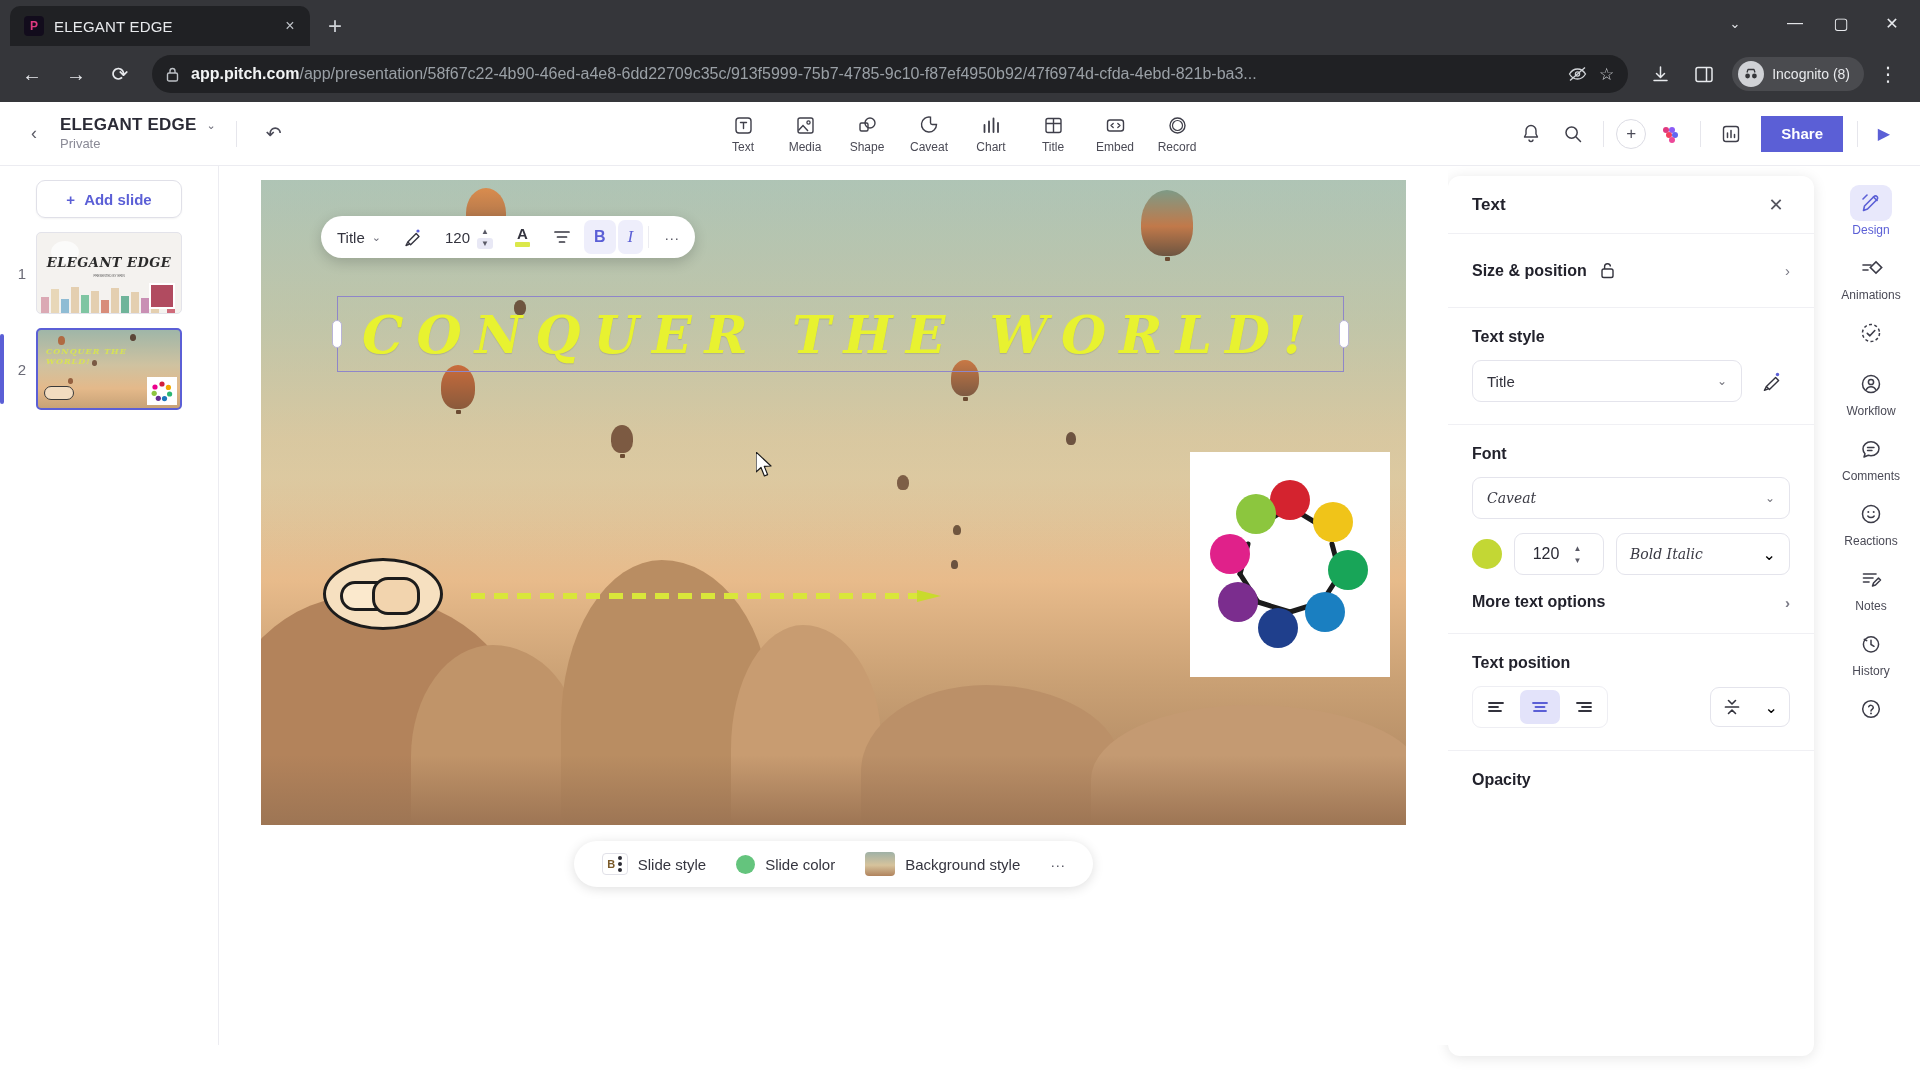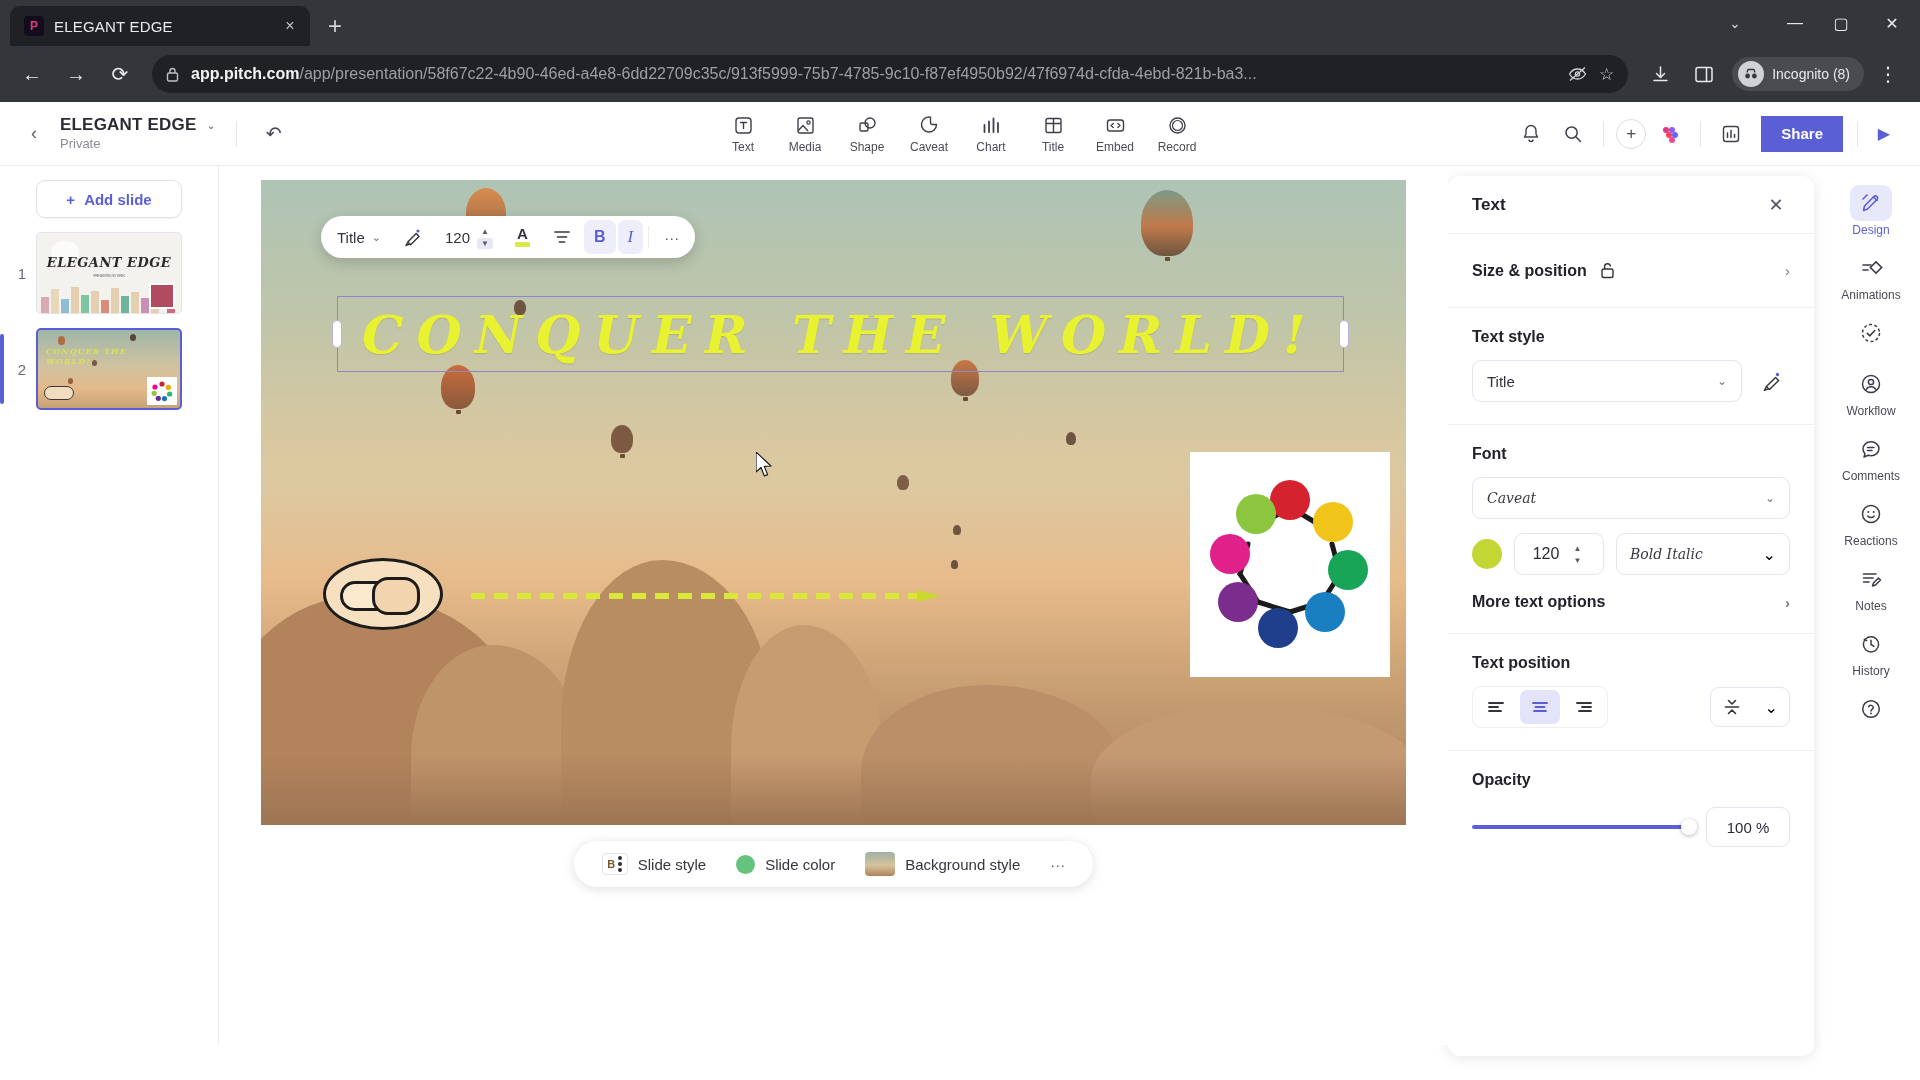--- a/index.html
+++ b/index.html
@@ -707,27 +707,20 @@
                   <path d="M6.5 15.5L10 12l3.5 3.5" fill="none" stroke="#33333d" stroke-width="1.6" stroke-linecap="round" stroke-linejoin="round"></path>
                 </svg>
             </span>
             <span class="cv">⌄</span>
           </div>
         </div>
       </div>
 
       <div class="props-sect" style="border-bottom:none">
         <div class="sect-label">Opacity</div>
-        <div class="opacity-row">
-          <span class="track">
-            <span class="fill"></span>
-            <span class="knob"></span>
-          </span>
-          <span class="op-val">100 %</span>
-        </div>
       </div>
     </div>
 
     <div class="tool-rail">
       <div class="rail-item active">
         <span class="rail-ic">
           <svg width="24" height="24" viewBox="0 0 24 24">
               <path d="M4.5 19.5l4-1.5 9.5-9.5a2.1 2.1 0 0 0-3-3L5.5 15z" fill="none" stroke="currentColor" stroke-width="1.6" stroke-linejoin="round"></path>
               <line x1="14" y1="5.5" x2="18.5" y2="10" stroke="currentColor" stroke-width="1.6"></line>
               <line x1="4" y1="8" x2="8" y2="4" stroke="currentColor" stroke-width="1.6" stroke-linecap="round"></line>

